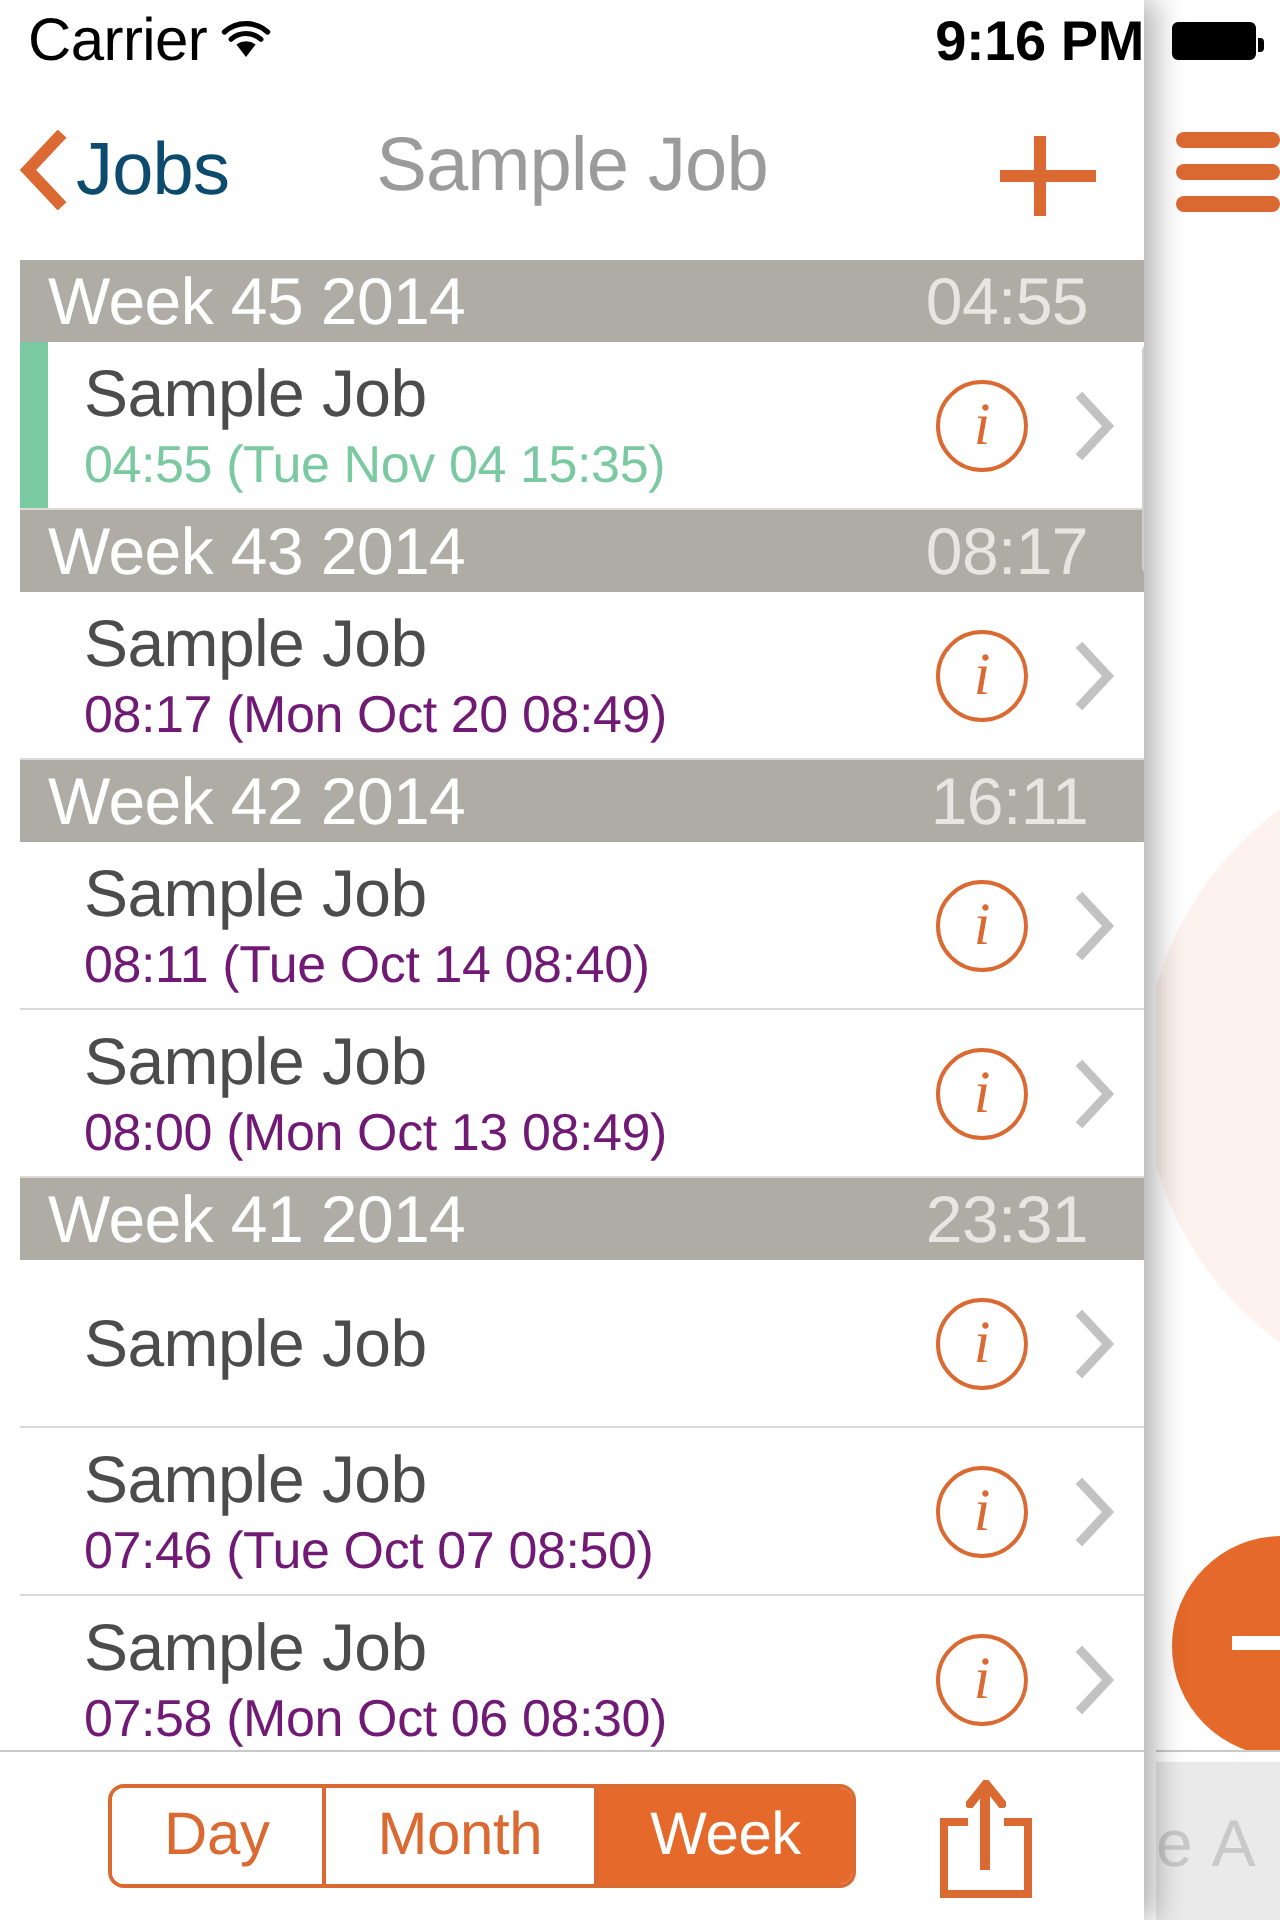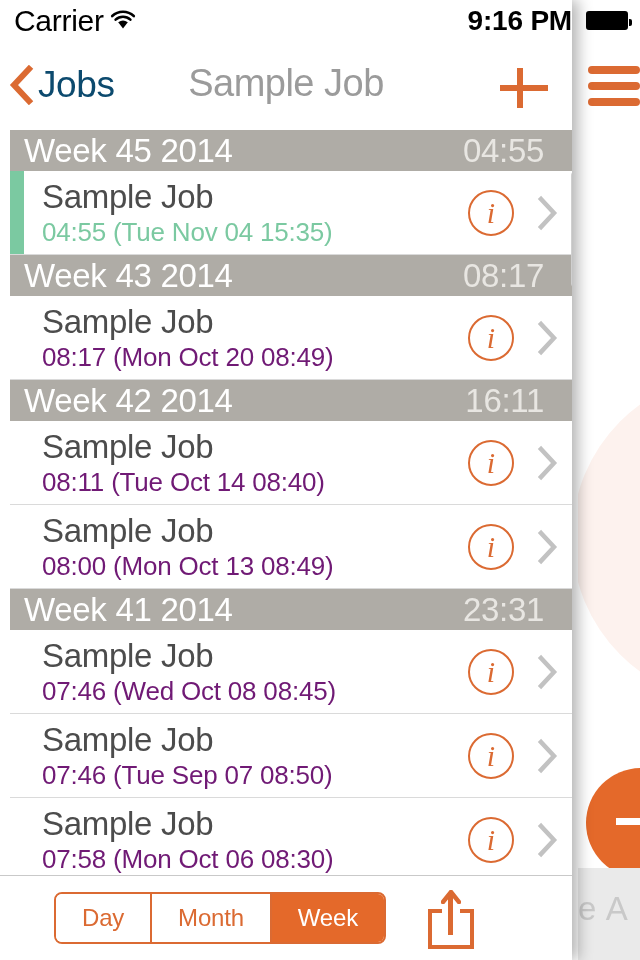--- a/index.html
+++ b/index.html
@@ -34,21 +34,21 @@
     border-radius:50%; background:#FDF2EE;
   }
   #rp-fab{
     position:absolute; left:8px; top:640px; width:110px; height:110px;
     border-radius:50%; background:#E4692A;
   }
   #rp-fab-plus{
     position:absolute; left:38px; top:690px; width:26px; height:7px; background:#ffffff;
   }
   #rp-footer{
-    position:absolute; left:0; bottom:0; width:62px; height:92px;
+    position:absolute; left:0; bottom:0; width:62px; height:79px;
     background:#EAEAEA; overflow:hidden;
   }
   #rp-footer-text{
     position:absolute; left:0px; top:22px; width:120px;
     font-size:33px; color:#C9C9C9; white-space:nowrap; letter-spacing:1px;
   }
   .rp-hairline{ position:absolute; left:0; width:62px; height:1px; background:#C9C9C9; }
 
   
   #main-view{
@@ -148,21 +148,21 @@
     position:absolute; left:0; bottom:0; width:572px; height:85px;
     background:#ffffff; border-top:1px solid #C9C9C9;
     display:flex; align-items:center;
   }
   #segmented{
     margin-left:54px; height:52px; display:flex;
     border:2px solid #DB6A32; border-radius:8px; overflow:hidden;
   }
   .seg{
     display:flex; align-items:center; justify-content:center;
-    font-size:24px; color:#DB6A32; background:#ffffff;
+    font-size:30px; color:#DB6A32; background:#ffffff;
     padding:16px 26px; cursor:pointer; letter-spacing:-0.2px;
     border-right:2px solid #DB6A32;
   }
   .seg:last-child{ border-right:none; }
   .seg.selected{ background:#E4692A; color:#ffffff; }
   #share-button{
     position:relative; margin-left:36px; width:58px; height:62px; cursor:pointer;
   }
   #share-box{
     position:absolute; left:6px; top:22px; width:46px; height:40px;
@@ -294,34 +294,33 @@
             </svg>
           </div>
           <div class="section-header">
             <span class="section-title">Week 41 2014</span>
             <span class="section-total">23:31</span>
           </div>
           <div class="row">
             <span class="row-accent"></span>
             <div class="row-text">
               <div class="row-title">Sample Job</div>
-              <div class="row-sub">07:46 (Wed Oct 08 08:45)</div>
-            </div>
-            <div class="info-button">
-              <span>i</span>
-            </div>
-            <svg class="disclosure" viewBox="0 0 24 40">
-              <path d="M5 6 L18 20 L5 34" stroke="#C2C2C2" stroke-width="4.5" fill="none" stroke-linecap="square"></path>
-            </svg>
-          </div>
-          <div class="row">
-            <span class="row-accent"></span>
-            <div class="row-text">
-              <div class="row-title">Sample Job</div>
-              <div class="row-sub">07:46 (Tue Sep 07 08:50)</div>
+            </div>
+            <div class="info-button">
+              <span>i</span>
+            </div>
+            <svg class="disclosure" viewBox="0 0 24 40">
+              <path d="M5 6 L18 20 L5 34" stroke="#C2C2C2" stroke-width="4.5" fill="none" stroke-linecap="square"></path>
+            </svg>
+          </div>
+          <div class="row">
+            <span class="row-accent"></span>
+            <div class="row-text">
+              <div class="row-title">Sample Job</div>
+              <div class="row-sub">07:46 (Tue Oct 07 08:50)</div>
             </div>
             <div class="info-button">
               <span>i</span>
             </div>
             <svg class="disclosure" viewBox="0 0 24 40">
               <path d="M5 6 L18 20 L5 34" stroke="#C2C2C2" stroke-width="4.5" fill="none" stroke-linecap="square"></path>
             </svg>
           </div>
           <div class="row">
             <span class="row-accent"></span>

